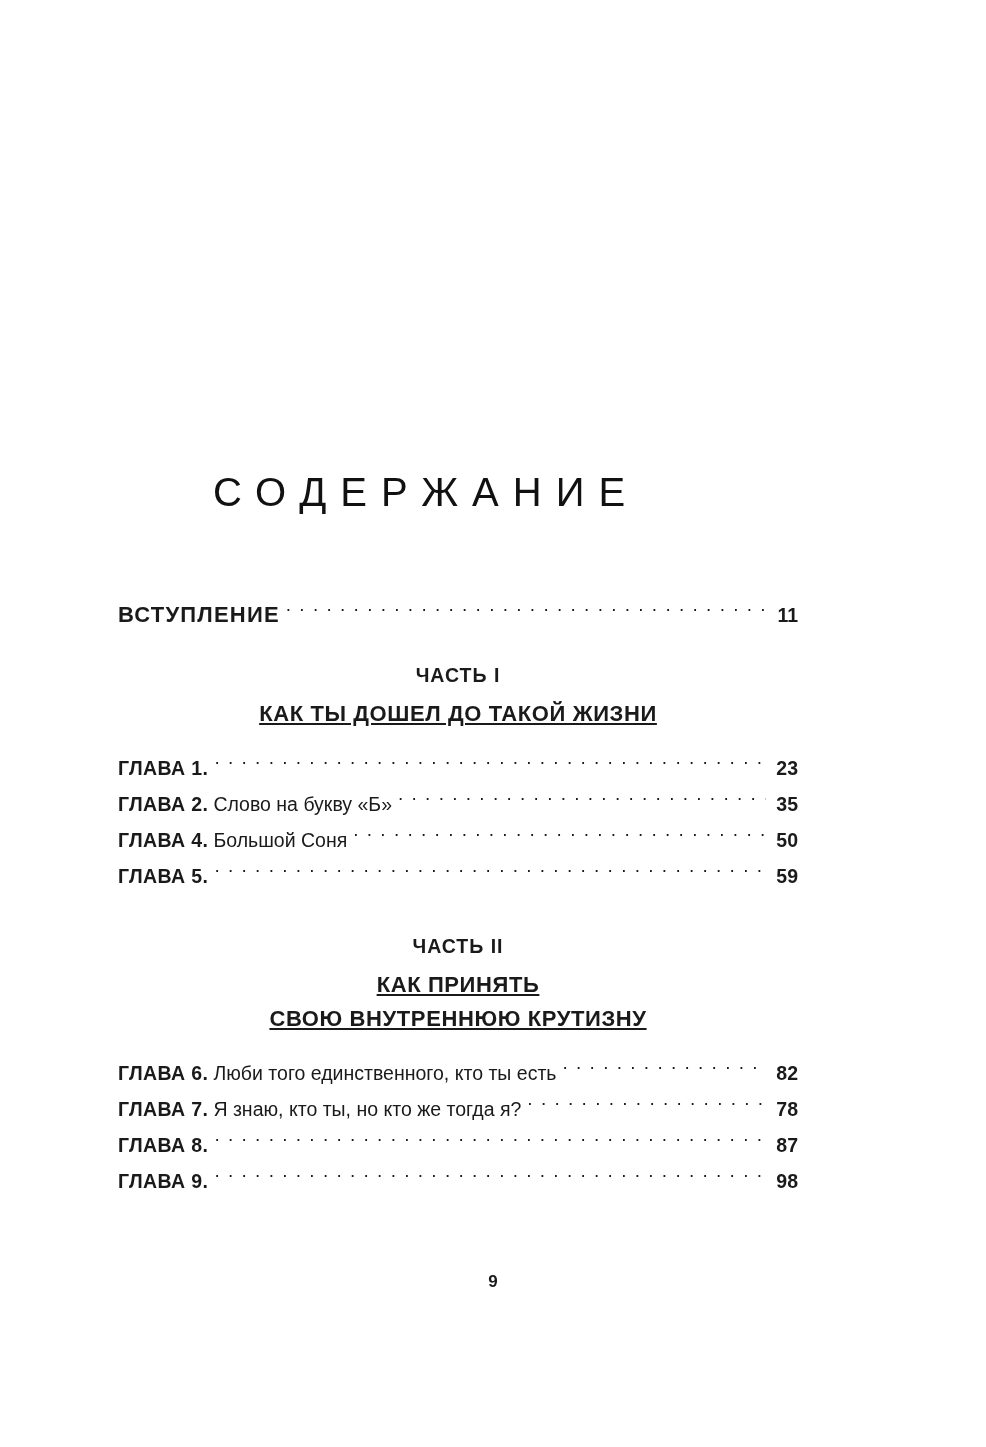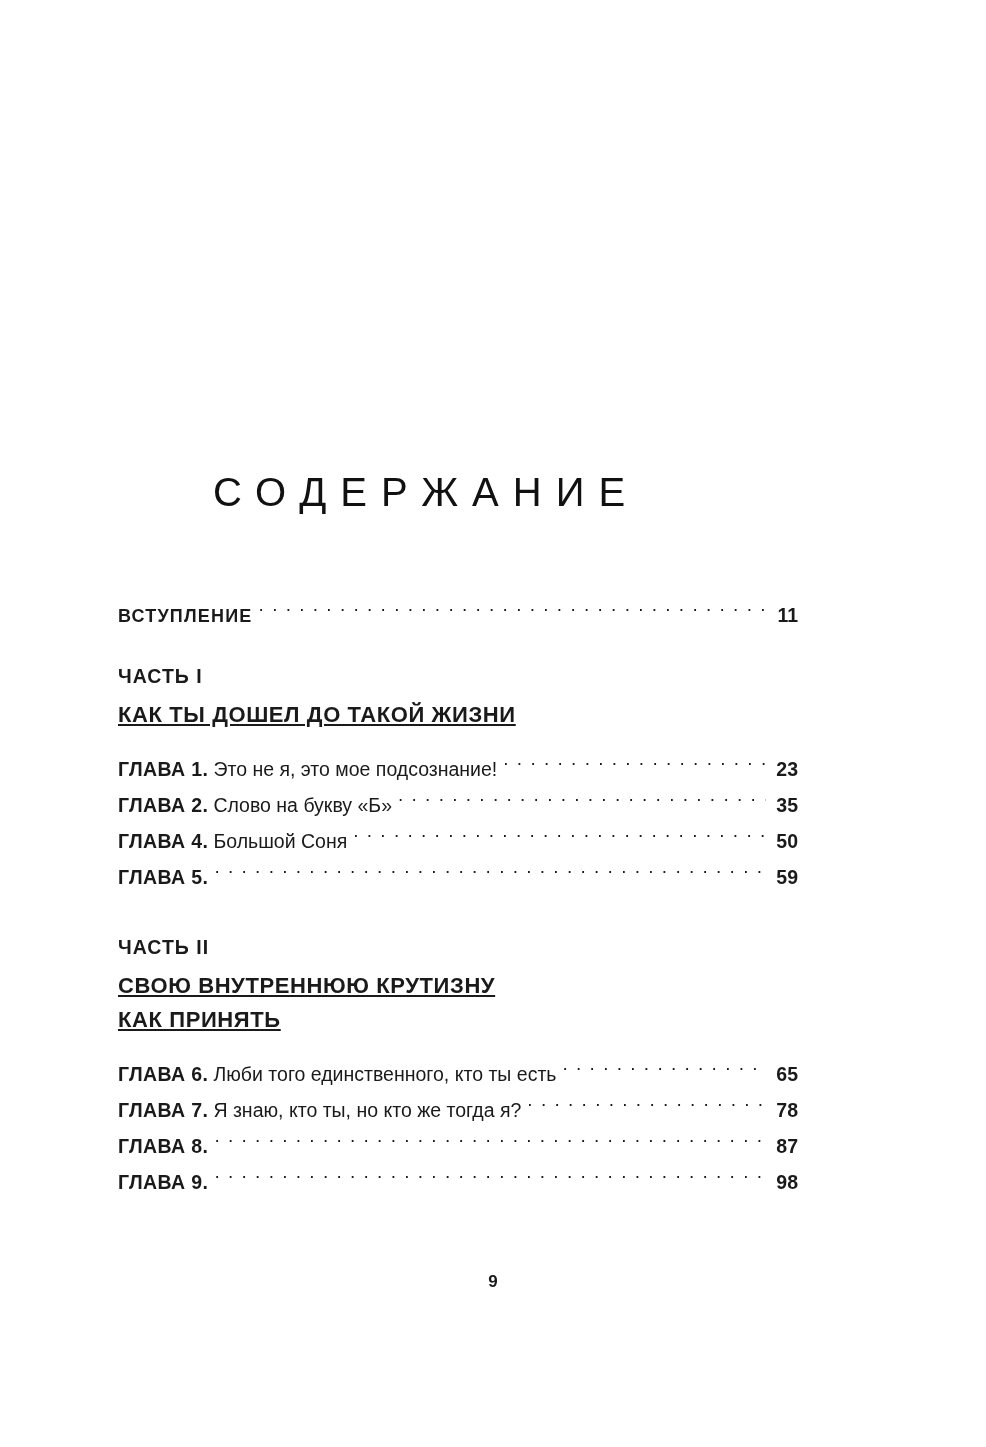--- a/index.html
+++ b/index.html
@@ -45,21 +45,21 @@
     font-size: 19.5px;
     line-height: 30px;
     margin-bottom: 6px;
     white-space: nowrap;
   }
   .entry .label {
     font-weight: 700;
     letter-spacing: 0.4px;
   }
   .entry .label.intro {
-    font-size: 18px;
+    font-size: 22px;
     letter-spacing: 1.2px;
   }
   .entry .rest {
     font-weight: 400;
     padding-left: 5px;
   }
   .entry .leader {
     flex: 1 1 auto;
     overflow: hidden;
     margin: 0 6px;
@@ -79,21 +79,21 @@
   .entry .page-num {
     font-weight: 700;
     font-size: 19.5px;
     min-width: 26px;
     text-align: right;
   }
   .intro-row {
     margin-bottom: 34px;
   }
   .part {
-    text-align: left;
+    text-align: center;
     margin: 16px 0 22px 0;
   }
   .part .part-num {
     font-weight: 700;
     font-size: 19.5px;
     letter-spacing: 1px;
     margin-bottom: 10px;
   }
   .part .part-name {
     font-weight: 700;
@@ -130,21 +130,20 @@
       <span class="page-num">11</span>
     </div>
 
     <div class="part part-1">
       <div class="part-num">ЧАСТЬ I</div>
       <div class="part-name">КАК ТЫ ДОШЕЛ ДО ТАКОЙ ЖИЗНИ</div>
     </div>
 
     <div class="entry">
       <span class="label">ГЛАВА 1.</span>
-      <span class="rest">Это не я, это мое подсознание!</span>
       <span class="leader"></span>
       <span class="page-num">23</span>
     </div>
 
     <div class="entry">
       <span class="label">ГЛАВА 2.</span>
       <span class="rest">Слово на букву «Б»</span>
       <span class="leader"></span>
       <span class="page-num">35</span>
     </div>
@@ -158,29 +157,29 @@
     </div>
 
     <div class="entry">
       <span class="label">ГЛАВА 5.</span>
       <span class="leader"></span>
       <span class="page-num">59</span>
     </div>
 
     <div class="part part-2">
       <div class="part-num">ЧАСТЬ II</div>
+      <div class="part-name">КАК ПРИНЯТЬ</div>
       <div class="part-name">СВОЮ ВНУТРЕННЮЮ КРУТИЗНУ</div>
-      <div class="part-name">КАК ПРИНЯТЬ</div>
     </div>
 
     <div class="entry">
       <span class="label">ГЛАВА 6.</span>
       <span class="rest">Люби того единственного, кто ты есть</span>
       <span class="leader"></span>
-      <span class="page-num">65</span>
+      <span class="page-num">82</span>
     </div>
 
     <div class="entry">
       <span class="label">ГЛАВА 7.</span>
       <span class="rest">Я знаю, кто ты, но кто же тогда я?</span>
       <span class="leader"></span>
       <span class="page-num">78</span>
     </div>
 
     <div class="entry">

